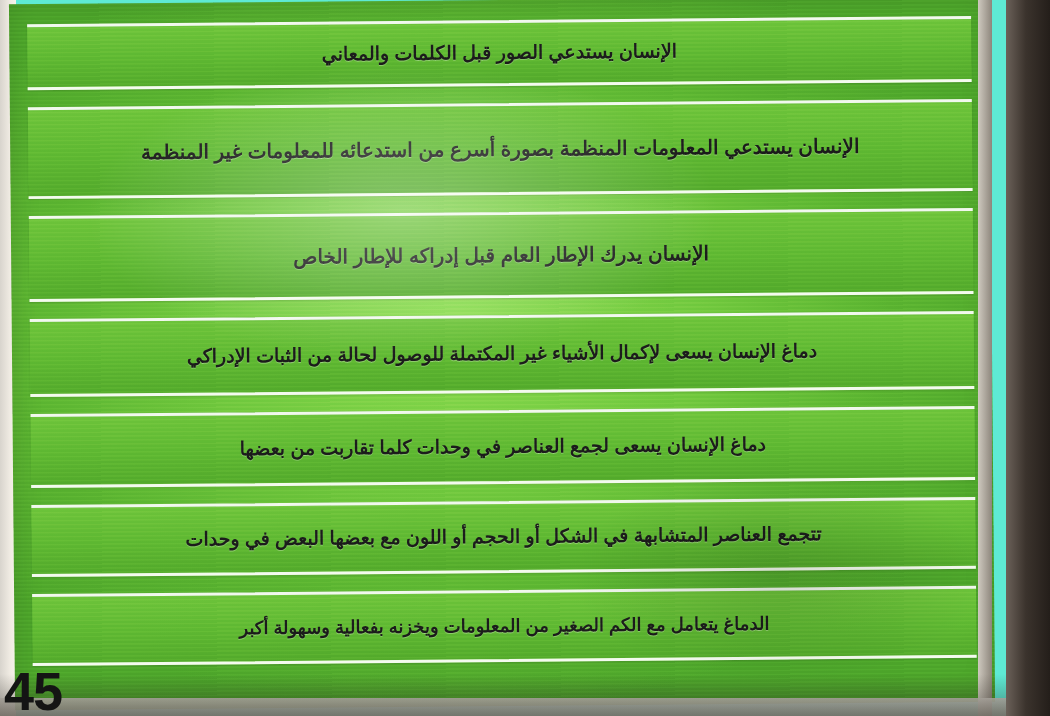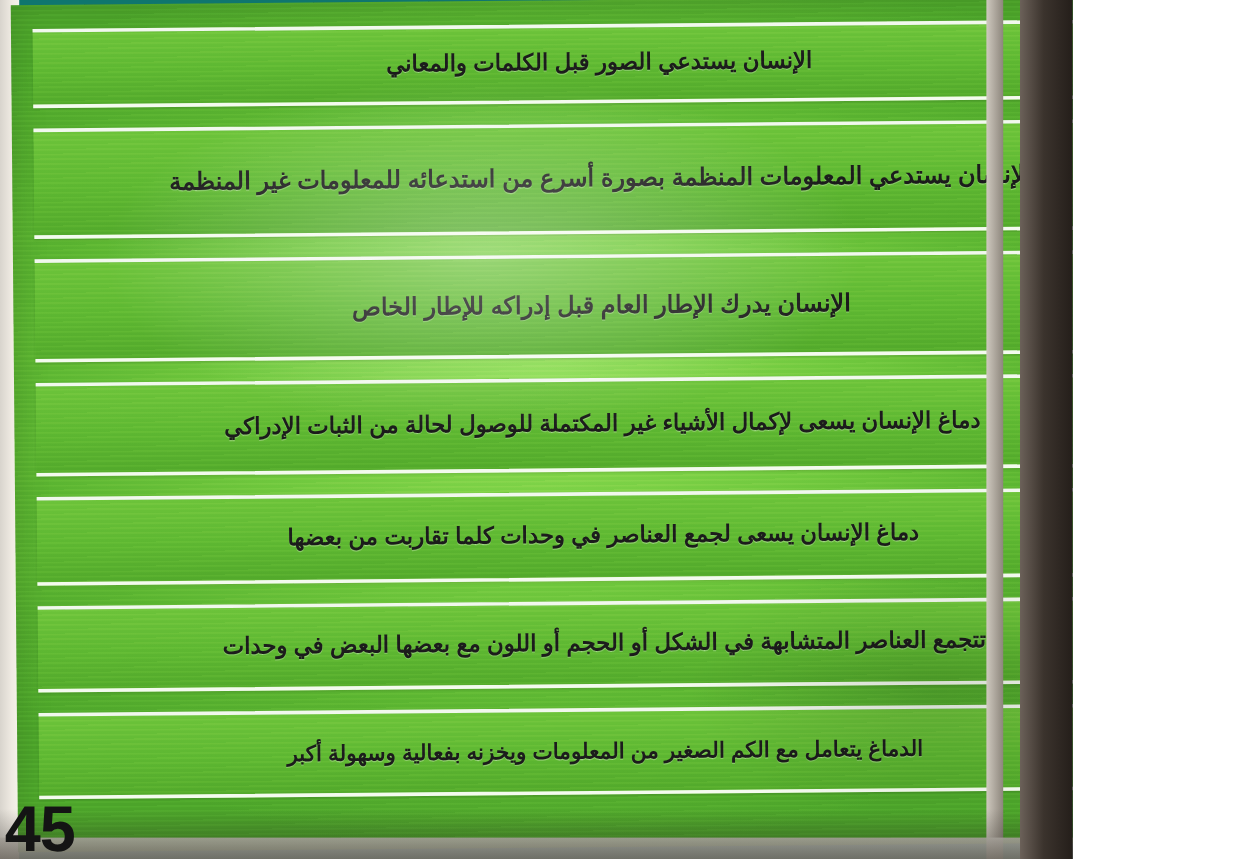--- a/index.html
+++ b/index.html
@@ -10,24 +10,24 @@
   body {
     width: 1050px;
     height: 716px;
     overflow: hidden;
     font-family: "Liberation Sans", sans-serif;
   }
 
   
   #photo {
     position: relative;
-    width: 894px;
+    width: 1050px;
     height: 716px;
     overflow: hidden;
-    background: #0f766e;
+    background: #5eead4;
   }
 
   
   .wall-left {
     position: absolute;
     left: 0; top: 0;
     width: 16px; height: 716px;
     background: linear-gradient(90deg, #d8d4cd 0%, #efeae2 60%, #f6f2ea 100%);
   }
   .wall-right-inner {

